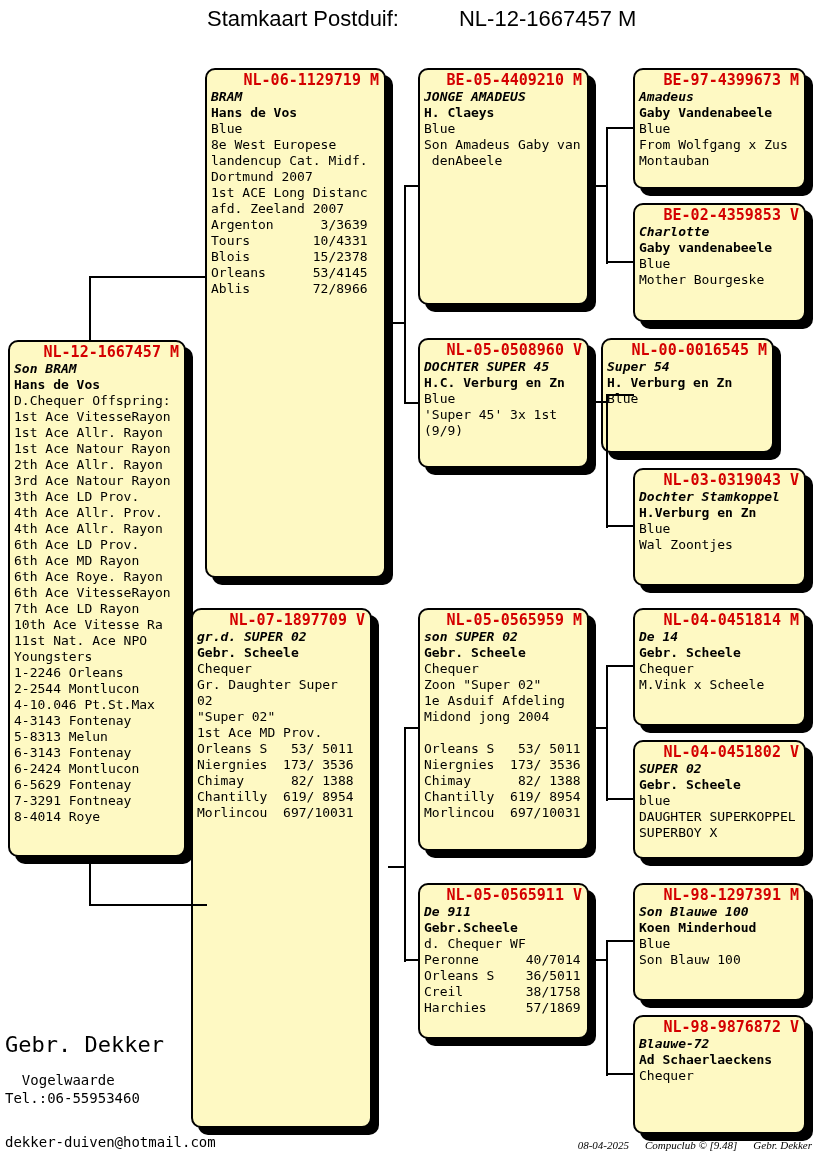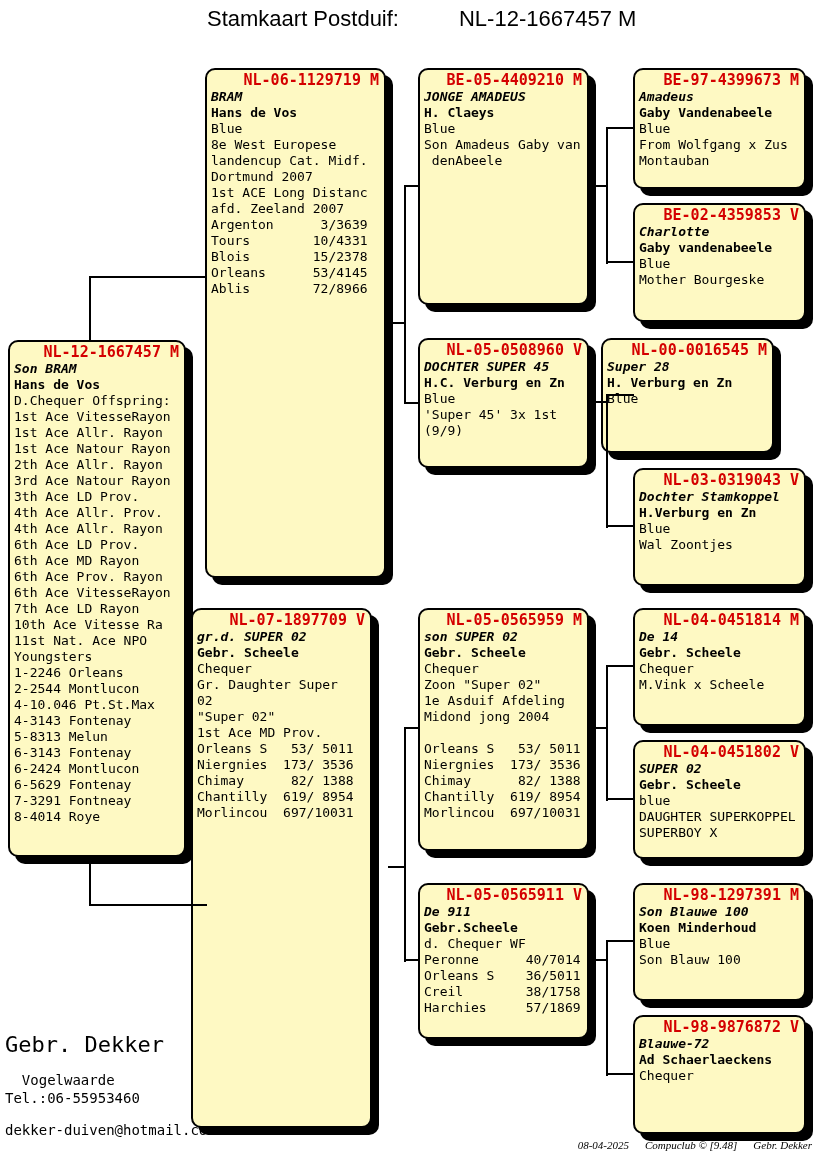--- a/index.html
+++ b/index.html
@@ -14,21 +14,21 @@
   .box-name{font-weight:bold;font-style:italic;font-size:13px;line-height:16px;white-space:pre;}
   .box-owner{font-weight:bold;font-size:13px;line-height:16px;white-space:pre;}
   .box-line{font-size:13px;line-height:16px;white-space:pre;}
   .line{position:absolute;background:#000;}
   .line.h{height:2px;}
   .line.v{width:2px;}
   .contact{position:absolute;left:5px;top:1032px;}
   .contact-name{font-size:22px;line-height:26px;white-space:pre;}
   .contact-city{font-size:14px;line-height:18px;margin-top:13px;white-space:pre;}
   .contact-tel{font-size:14px;line-height:18px;white-space:pre;}
-  .contact-email{font-size:14px;line-height:18px;margin-top:14px;white-space:pre;}
+  .contact-email{font-size:14px;line-height:18px;margin-top:26px;white-space:pre;}
   .footer{position:absolute;top:1139px;right:4px;display:flex;gap:16px;
           font-family:"Liberation Serif",serif;font-style:italic;font-size:11px;white-space:pre;}
 </style>
 </head>
 <body>
 
 <div class="page">
 
   <div class="title">
     <span>Stamkaart Postduif:</span>
@@ -44,21 +44,21 @@
         <div class="box-line">1st Ace VitesseRayon</div>
         <div class="box-line">1st Ace Allr. Rayon</div>
         <div class="box-line">1st Ace Natour Rayon</div>
         <div class="box-line">2th Ace Allr. Rayon</div>
         <div class="box-line">3rd Ace Natour Rayon</div>
         <div class="box-line">3th Ace LD Prov.</div>
         <div class="box-line">4th Ace Allr. Prov.</div>
         <div class="box-line">4th Ace Allr. Rayon</div>
         <div class="box-line">6th Ace LD Prov.</div>
         <div class="box-line">6th Ace MD Rayon</div>
-        <div class="box-line">6th Ace Prov. Rayon</div>
+        <div class="box-line">6th Ace Roye. Rayon</div>
         <div class="box-line">6th Ace VitesseRayon</div>
         <div class="box-line">7th Ace LD Rayon</div>
         <div class="box-line">10th Ace Vitesse Ra</div>
         <div class="box-line">11st Nat. Ace NPO</div>
         <div class="box-line">Youngsters</div>
         <div class="box-line">1-2246 Orleans</div>
         <div class="box-line">2-2544 Montlucon</div>
         <div class="box-line">4-10.046 Pt.St.Max</div>
         <div class="box-line">4-3143 Fontenay</div>
         <div class="box-line">5-8313 Melun</div>
@@ -176,21 +176,21 @@
     <div class="box-name">Charlotte</div>
     <div class="box-owner">Gaby vandenabeele</div>
     <div class="box-lines">
         <div class="box-line">Blue</div>
         <div class="box-line">Mother Bourgeske</div>
       </div>
   </div>
 
   <div class="box" style="left:601px;top:338px;width:173px;height:115px;">
     <div class="box-header">NL-00-0016545 M</div>
-    <div class="box-name">Super 28</div>
+    <div class="box-name">Super 54</div>
     <div class="box-owner">H. Verburg en Zn</div>
     <div class="box-lines">
         <div class="box-line">Blue</div>
       </div>
   </div>
 
   <div class="box" style="left:633px;top:468px;width:173px;height:118px;">
     <div class="box-header">NL-03-0319043 V</div>
     <div class="box-name">Dochter Stamkoppel</div>
     <div class="box-owner">H.Verburg en Zn</div>

